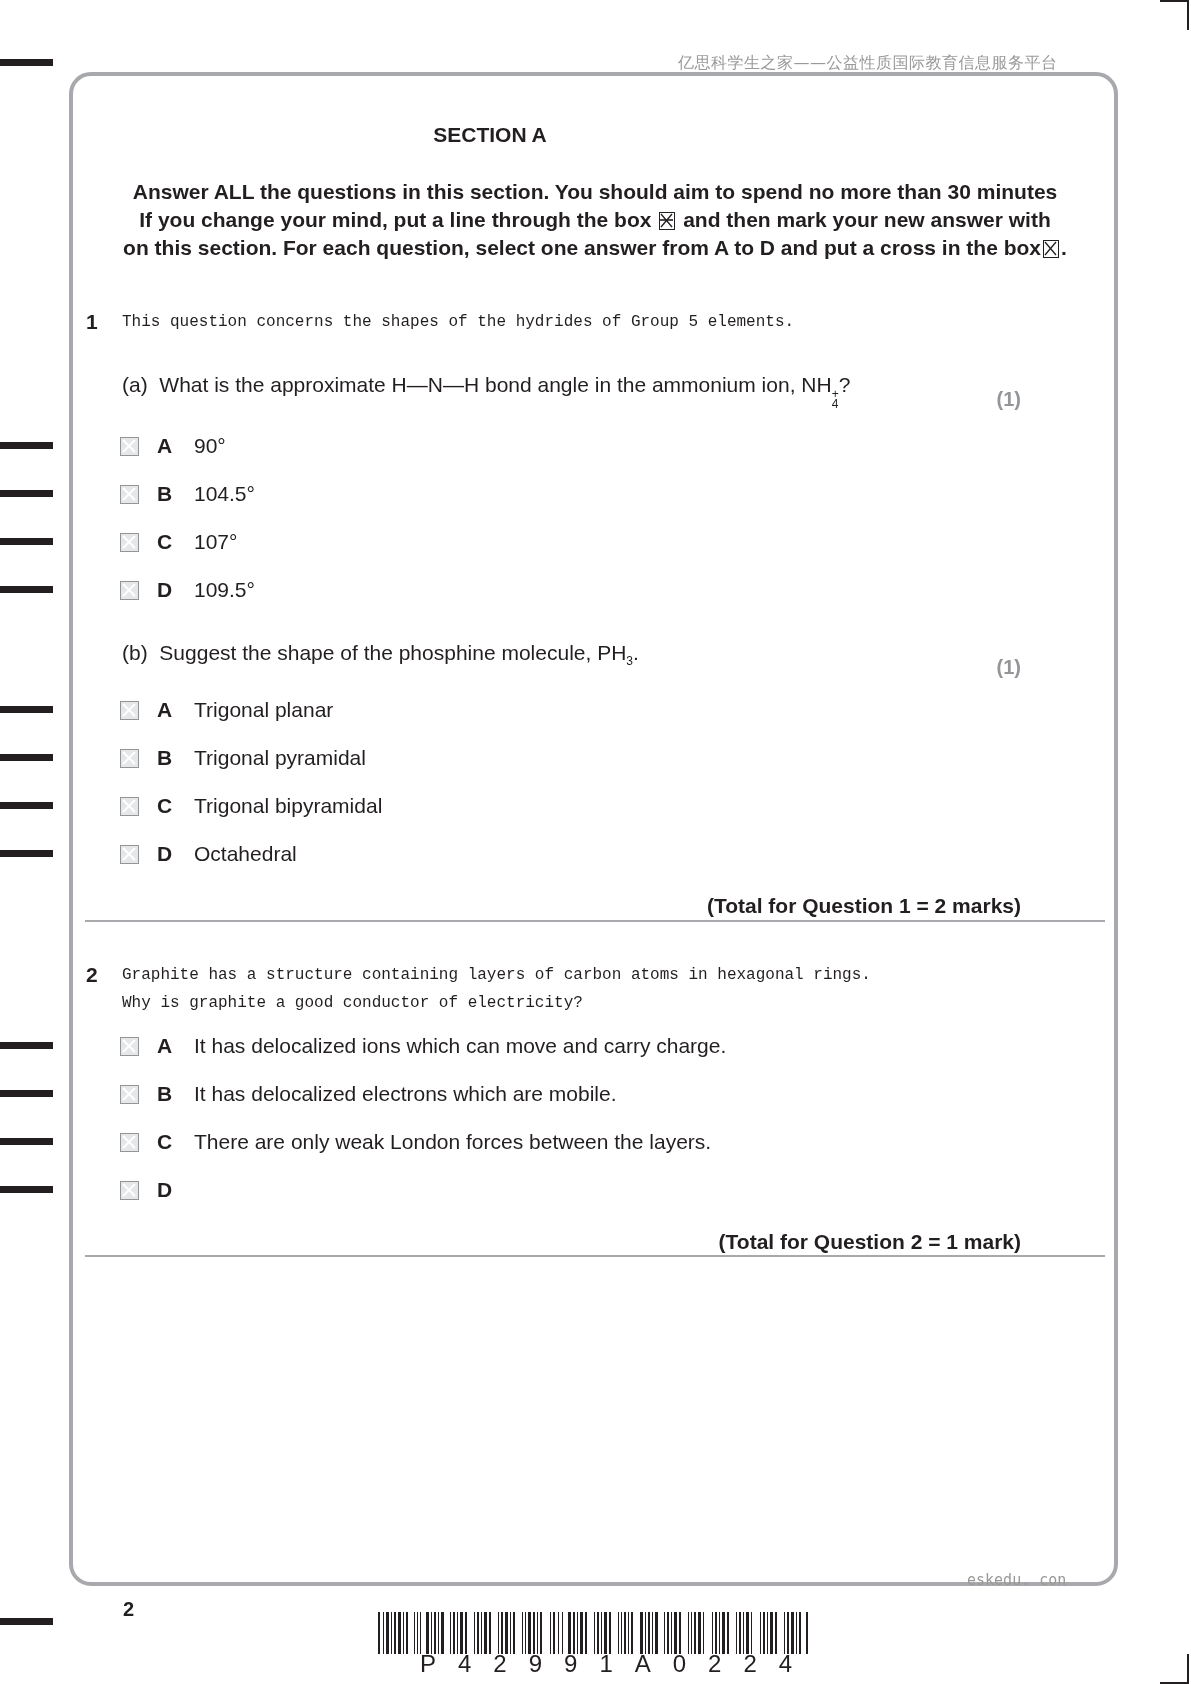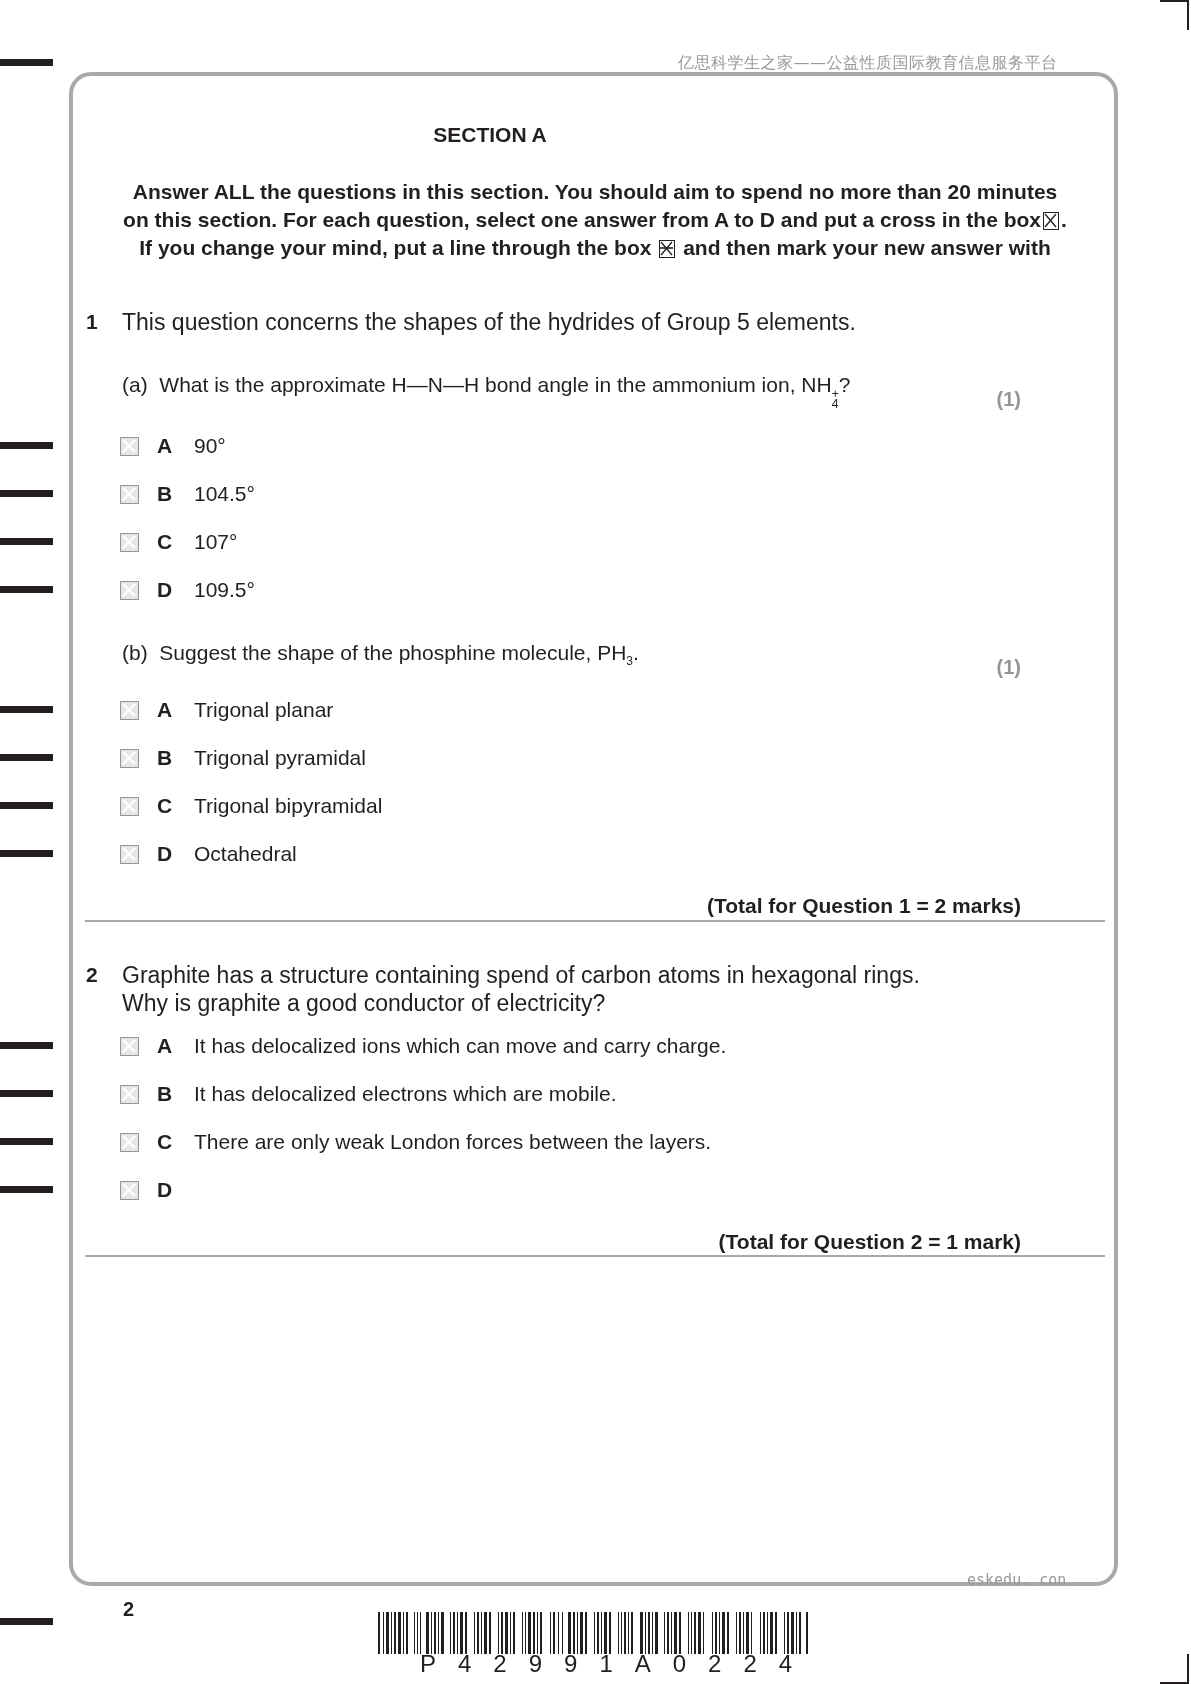--- a/index.html
+++ b/index.html
@@ -11,21 +11,21 @@
   .watermark-top { position:absolute; left:678px; top:53px; font-size:16px; color:#999; letter-spacing:0.5px; font-family:"DejaVu Sans", sans-serif; }
   .watermark-bottom { position:absolute; left:967px; top:1571px; font-size:15px; color:#999; font-family:"DejaVu Sans Mono", monospace; }
   .section-title { position:absolute; left:0; width:980px; top:123px; text-align:center;
                    font-weight:bold; font-size:21px; }
   .instructions { position:absolute; left:85px; width:1020px; top:178px; text-align:center;
                   font-weight:bold; font-size:21px; line-height:28px; }
   .box-glyph { display:inline-block; width:16px; height:18px; border:1.5px solid #231f20;
                position:relative; vertical-align:-3px; box-sizing:border-box; margin:0 2px; }
   .box-glyph svg { position:absolute; left:0; top:0; }
   .q-num { position:absolute; left:86px; font-weight:bold; font-size:21px; }
-  .q-text { position:absolute; left:122px; font-size:23px; line-height:28px; }
+  .q-text { position:absolute; left:122px; font-size:16px; line-height:28px;font-family:Liberation Mono, monospace; }
   .sub-text { position:absolute; left:122px; font-size:21px;margin-top:15px; }
   .marks { position:absolute; right:170px; font-weight:bold; font-size:20px; color:#939598; }
   .option { position:absolute; left:120px; height:24px; display:flex; align-items:center; font-size:21px; }
   .opt-box { width:19px; height:19px; background:#e6e7e8; border:1.5px solid #939598; box-sizing:border-box; position:relative; }
   .opt-box svg { position:absolute; left:0; top:0; }
   .opt-letter { font-weight:bold; width:37px; margin-left:18px; }
   .opt-text { }
   .total { position:absolute; right:170px; font-weight:bold; font-size:21px; }
   .rule { position:absolute; left:85px; width:1020px; height:2px; background:#a7a9ac; }
   .page-num { position:absolute; left:123px; top:1598px; font-weight:bold; font-size:20px; }
@@ -61,30 +61,30 @@
 <div class="margin-mark" style="top:1186px"></div>
 <div class="margin-mark" style="top:1618px"></div>
 
 <div class="watermark-top">亿思科学生之家——公益性质国际教育信息服务平台</div>
 
 <div class="frame"></div>
 
 <div class="section-title">SECTION A</div>
 
 <div class="instructions">
-  <div><span>Answer ALL the questions in this section.   You should aim to spend no more than 20 minutes</span></div>
-  <div><span>on this section.   For each question, select one answer from A to D and put a cross in the box</span><span class="box-glyph"><svg width="13" height="15">
-          <line x1="1" y1="1" x2="12" y2="14" stroke="#231f20" stroke-width="1.3"></line>
-          <line x1="12" y1="1" x2="1" y2="14" stroke="#231f20" stroke-width="1.3"></line>
-        </svg></span><span>.</span></div>
+  <div><span>Answer ALL the questions in this section.   You should aim to spend no more than 30 minutes</span></div>
   <div><span>If you change your mind, put a line through the box</span> <span class="box-glyph"><svg width="13" height="15">
           <line x1="1" y1="1" x2="12" y2="14" stroke="#231f20" stroke-width="1.3"></line>
           <line x1="12" y1="1" x2="1" y2="14" stroke="#231f20" stroke-width="1.3"></line>
           <line x1="-4" y1="7" x2="17" y2="7" stroke="#231f20" stroke-width="1.6"></line>
         </svg></span> <span>and then mark your new answer with</span></div>
+  <div><span>on this section.   For each question, select one answer from A to D and put a cross in the box</span><span class="box-glyph"><svg width="13" height="15">
+          <line x1="1" y1="1" x2="12" y2="14" stroke="#231f20" stroke-width="1.3"></line>
+          <line x1="12" y1="1" x2="1" y2="14" stroke="#231f20" stroke-width="1.3"></line>
+        </svg></span><span>.</span></div>
 </div>
 
 <div class="q-num" style="top:310px">1</div>
 <div class="q-text" style="top:308px">This question concerns the shapes of the hydrides of Group 5 elements.</div>
 
 <div class="sub-text" style="top:358px">
   <span>(a)</span>&nbsp;
   <span>What is the approximate H</span><span>—</span><span>N</span><span>—</span><span>H bond angle in the ammonium ion, NH</span><span style="display:inline-flex;flex-direction:column;line-height:10px;vertical-align:-6px;">
       <sup>+</sup>
       <sub>4</sub>
@@ -178,21 +178,21 @@
     </span>
   <span class="opt-letter">D</span>
   <span class="opt-text">Octahedral</span>
 </div>
 
 <div class="total" style="top:894px">(Total for Question 1 = 2 marks)</div>
 <div class="rule" style="top:920px"></div>
 
 <div class="q-num" style="top:963px">2</div>
 <div class="q-text" style="top:961px">
-  <div>Graphite has a structure containing spend of carbon atoms in hexagonal rings.</div>
+  <div>Graphite has a structure containing layers of carbon atoms in hexagonal rings.</div>
   <div>Why is graphite a good conductor of electricity?</div>
 </div>
 
 <div class="option" style="top:1034px">
   <span class="opt-box">
       <svg width="16" height="16">
         <line x1="2" y1="2" x2="14" y2="14" stroke="#fff" stroke-width="2"></line>
         <line x1="14" y1="2" x2="2" y2="14" stroke="#fff" stroke-width="2"></line>
       </svg>
     </span>

